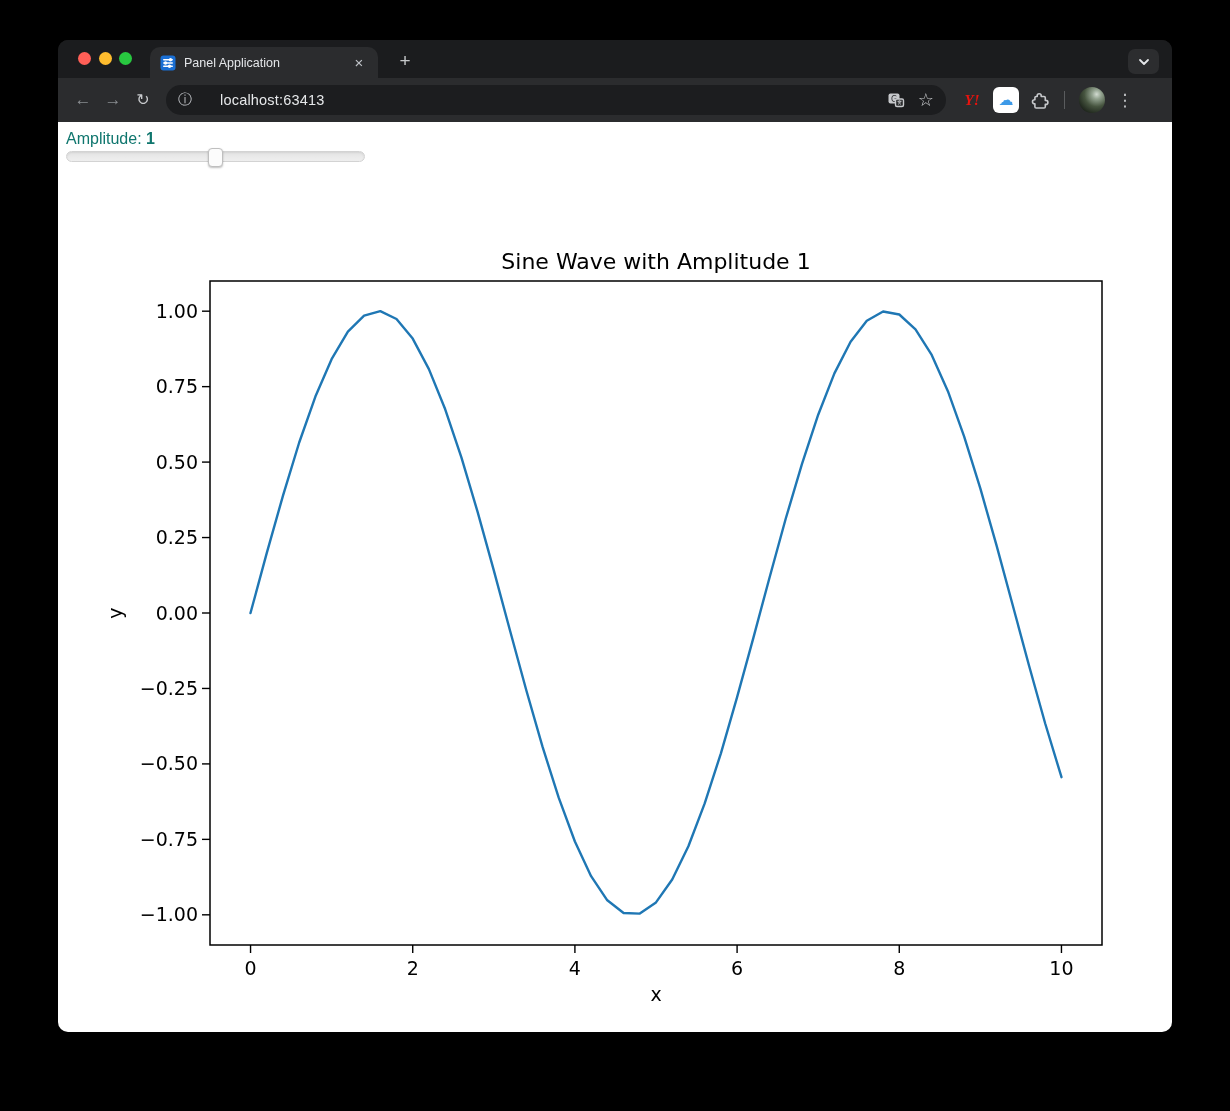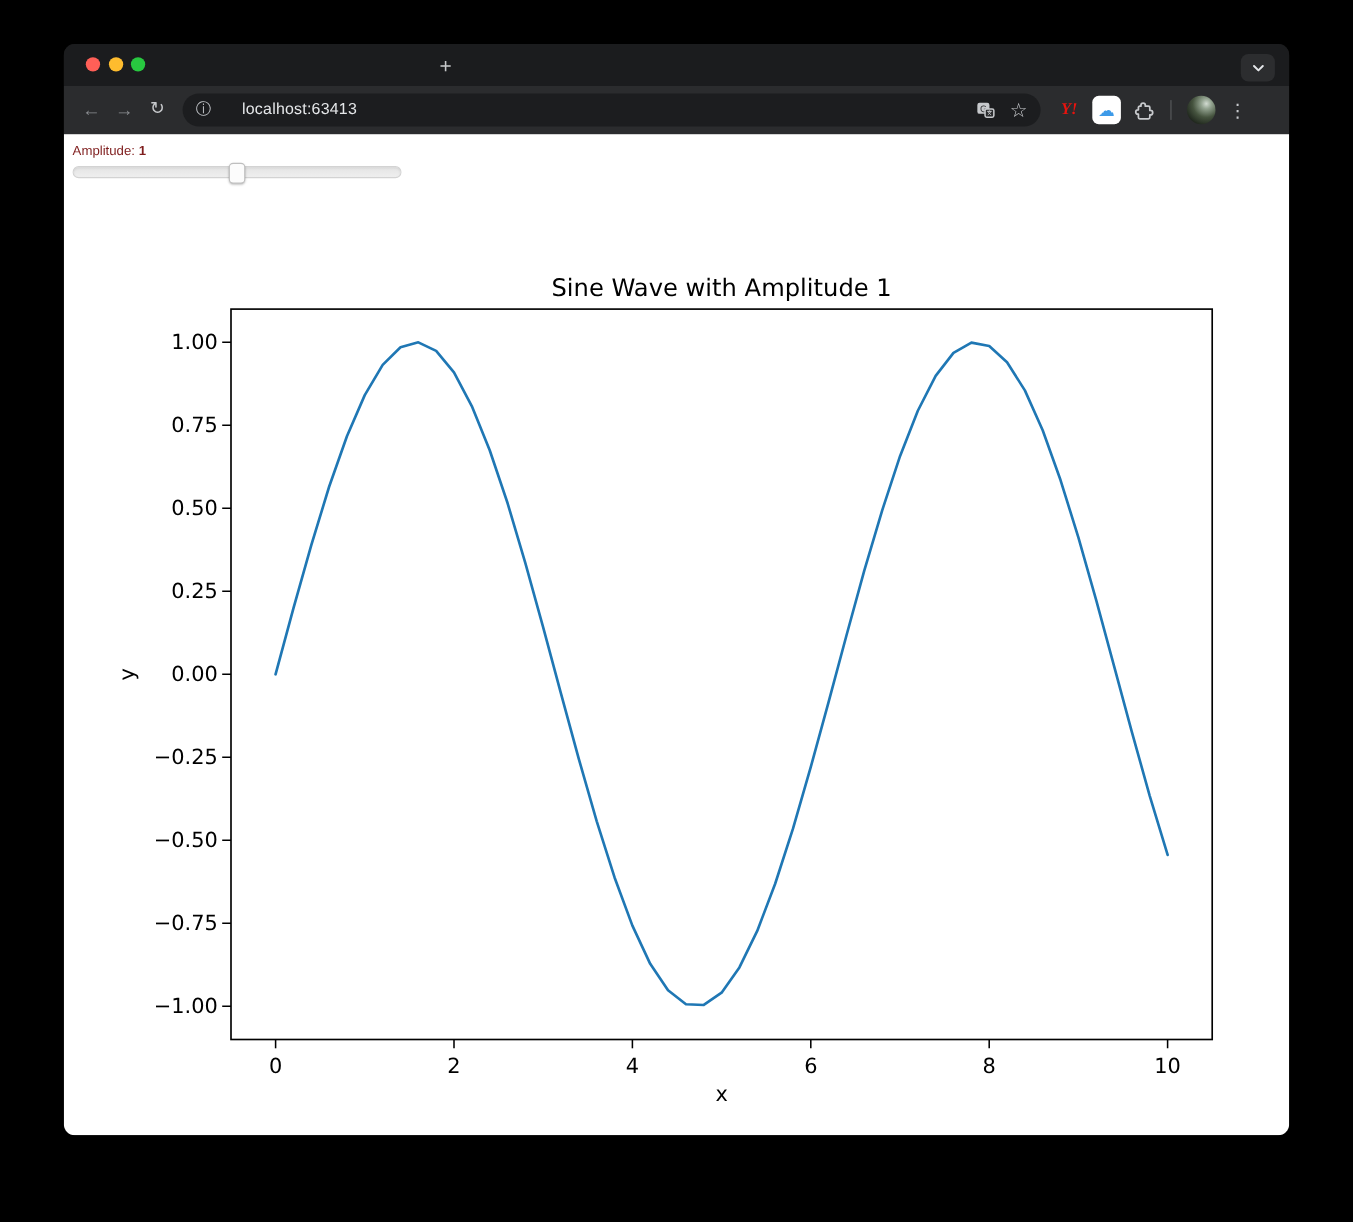--- a/index.html
+++ b/index.html
@@ -40,21 +40,21 @@
   .cloud-tile { width:26px; height:26px; background:#fff; border-radius:6px; display:flex;
                 align-items:center; justify-content:center; color:#3d9ae8; font-size:15px; margin:0 3px; }
   .puzzle { width:28px; display:flex; justify-content:center; }
   .tb-sep { width:1px; height:18px; background:#5a5c5e; margin:0 6px; }
   .avatar { width:26px; height:26px; border-radius:50%; margin:0 4px;
             background:radial-gradient(circle at 68% 28%, #d2dbd1 0%, #93a390 18%, #46543f 48%, #1d241b 80%); }
   .menu-dots { color:#c7c9cc; font-size:17px; width:24px; text-align:center; }
 
   
   .content { position:relative; height:910px; background:#fff; }
-  .widget-label { position:absolute; left:8px; top:8px; font-size:12px; color:#7f1d1d; }
+  .widget-label { position:absolute; left:8px; top:8px; font-size:16px; color:#0f766e; }
   .widget-label b { font-weight:bold; }
   .slider-track { position:absolute; left:8px; top:29px; width:299px; height:11px;
                   background:linear-gradient(#e4e4e4,#efefef); border:1px solid #d3d3d3; border-radius:6px;
                   box-shadow:inset 0 1px 2px rgba(0,0,0,.08); }
   .slider-handle { position:absolute; top:-4px; width:15px; height:19px; background:#fcfcfc;
                    border:1px solid #bfbfbf; border-radius:4px; box-shadow:0 1px 2px rgba(0,0,0,.25); }
 
   
   #chart { position:absolute; left:37px; top:108px; }
   #chart .title  { font:22px "DejaVu Sans", sans-serif; fill:#000; }
@@ -66,20 +66,33 @@
 
 <div class="window">
 
   <div class="tabstrip">
     <div class="traffic">
       <span style="background:#ff5f57"></span>
       <span style="background:#febc2e"></span>
       <span style="background:#28c840"></span>
     </div>
 
+    <div class="tab">
+      <svg width="16" height="16" viewBox="0 0 16 16">
+        <rect x="0.5" y="0.5" width="15" height="15" rx="3" fill="#1a6fd4"></rect>
+        <rect x="3" y="4" width="10" height="1.6" rx="0.8" fill="#fff"></rect>
+        <rect x="3" y="7.2" width="10" height="1.6" rx="0.8" fill="#fff"></rect>
+        <rect x="3" y="10.4" width="10" height="1.6" rx="0.8" fill="#fff"></rect>
+        <circle cx="10.5" cy="4.8" r="1.7" fill="#fff"></circle>
+        <circle cx="5.5" cy="8" r="1.7" fill="#fff"></circle>
+        <circle cx="9.5" cy="11.2" r="1.7" fill="#fff"></circle>
+      </svg>
+      <span class="tab-title">Panel Application</span>
+      <span class="tab-close">×</span>
+    </div>
 
     <div class="newtab">+</div>
 
     <div class="tab-chevron">
       <svg width="12" height="8" viewBox="0 0 12 8">
         <polyline points="2,2 6,6 10,2" fill="none" stroke="#e4e6e9" stroke-width="1.8" stroke-linecap="round" stroke-linejoin="round"></polyline>
       </svg>
     </div>
   </div>
 

